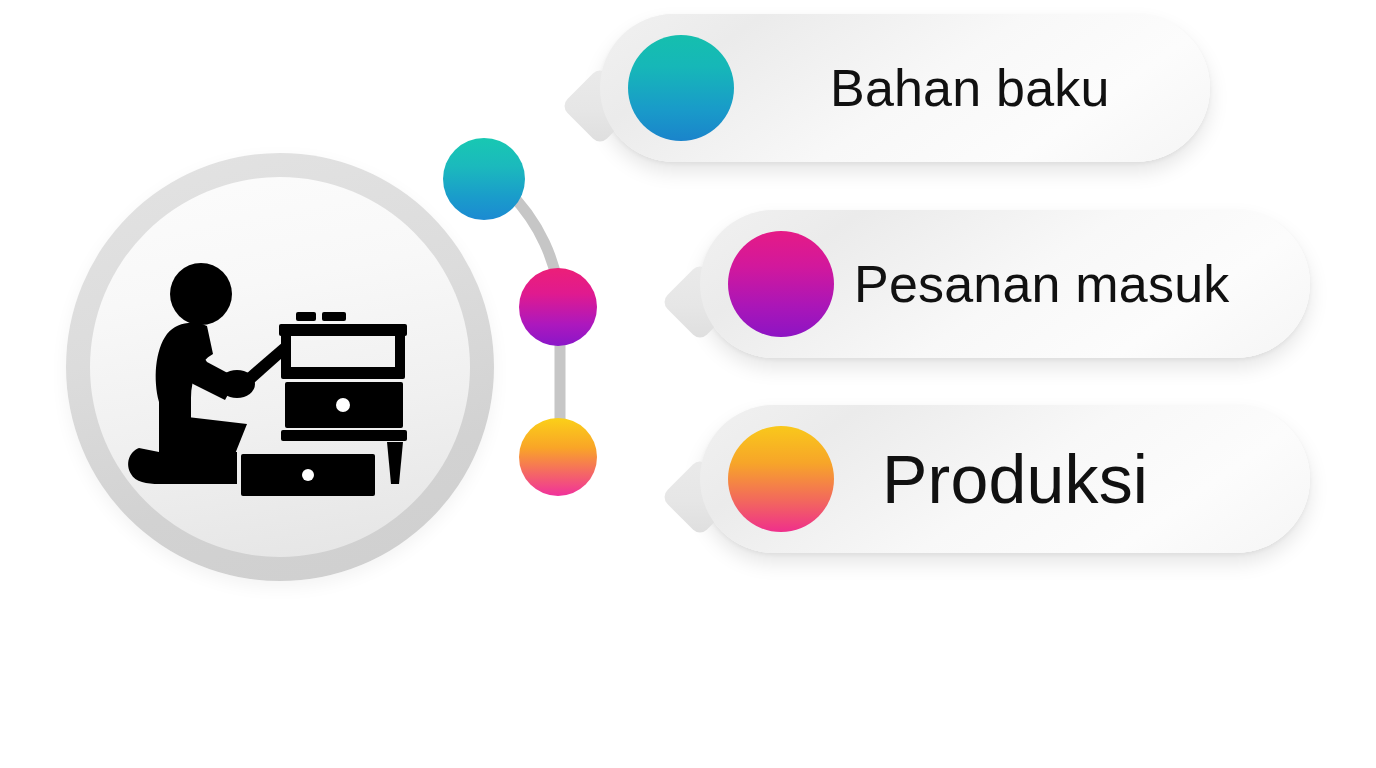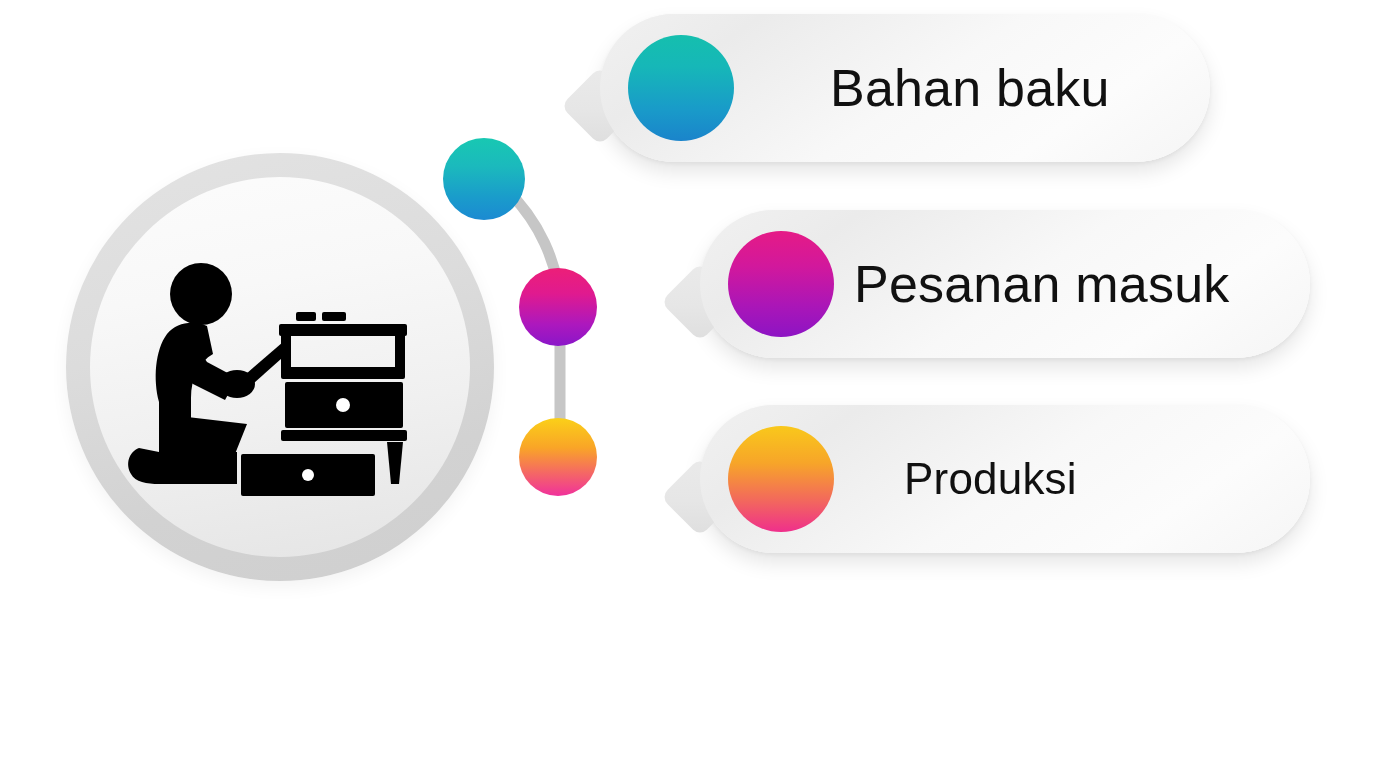--- a/index.html
+++ b/index.html
@@ -147,22 +147,22 @@
 
   
   #card-produksi {
     left: 700px; top: 405px; width: 610px; height: 148px;
   }
   #card-produksi .card-bullet {
     width: 106px; height: 106px;
     background: linear-gradient(180deg, #f9c81b 0%, #f7a529 35%, #f2655f 72%, #ef2f8c 100%);
   }
   #card-produksi .card-label {
-    font-size: 44px;
-    margin-left: 70px;
+    font-size: 68px;
+    margin-left: 48px;
   }
 </style>
 </head>
 <body>
 
 <div id="stage">
 
   <div class="icon-circle-outer">
     <div class="icon-circle-inner">
       <svg class="icon-art" viewBox="0 0 330 330">

